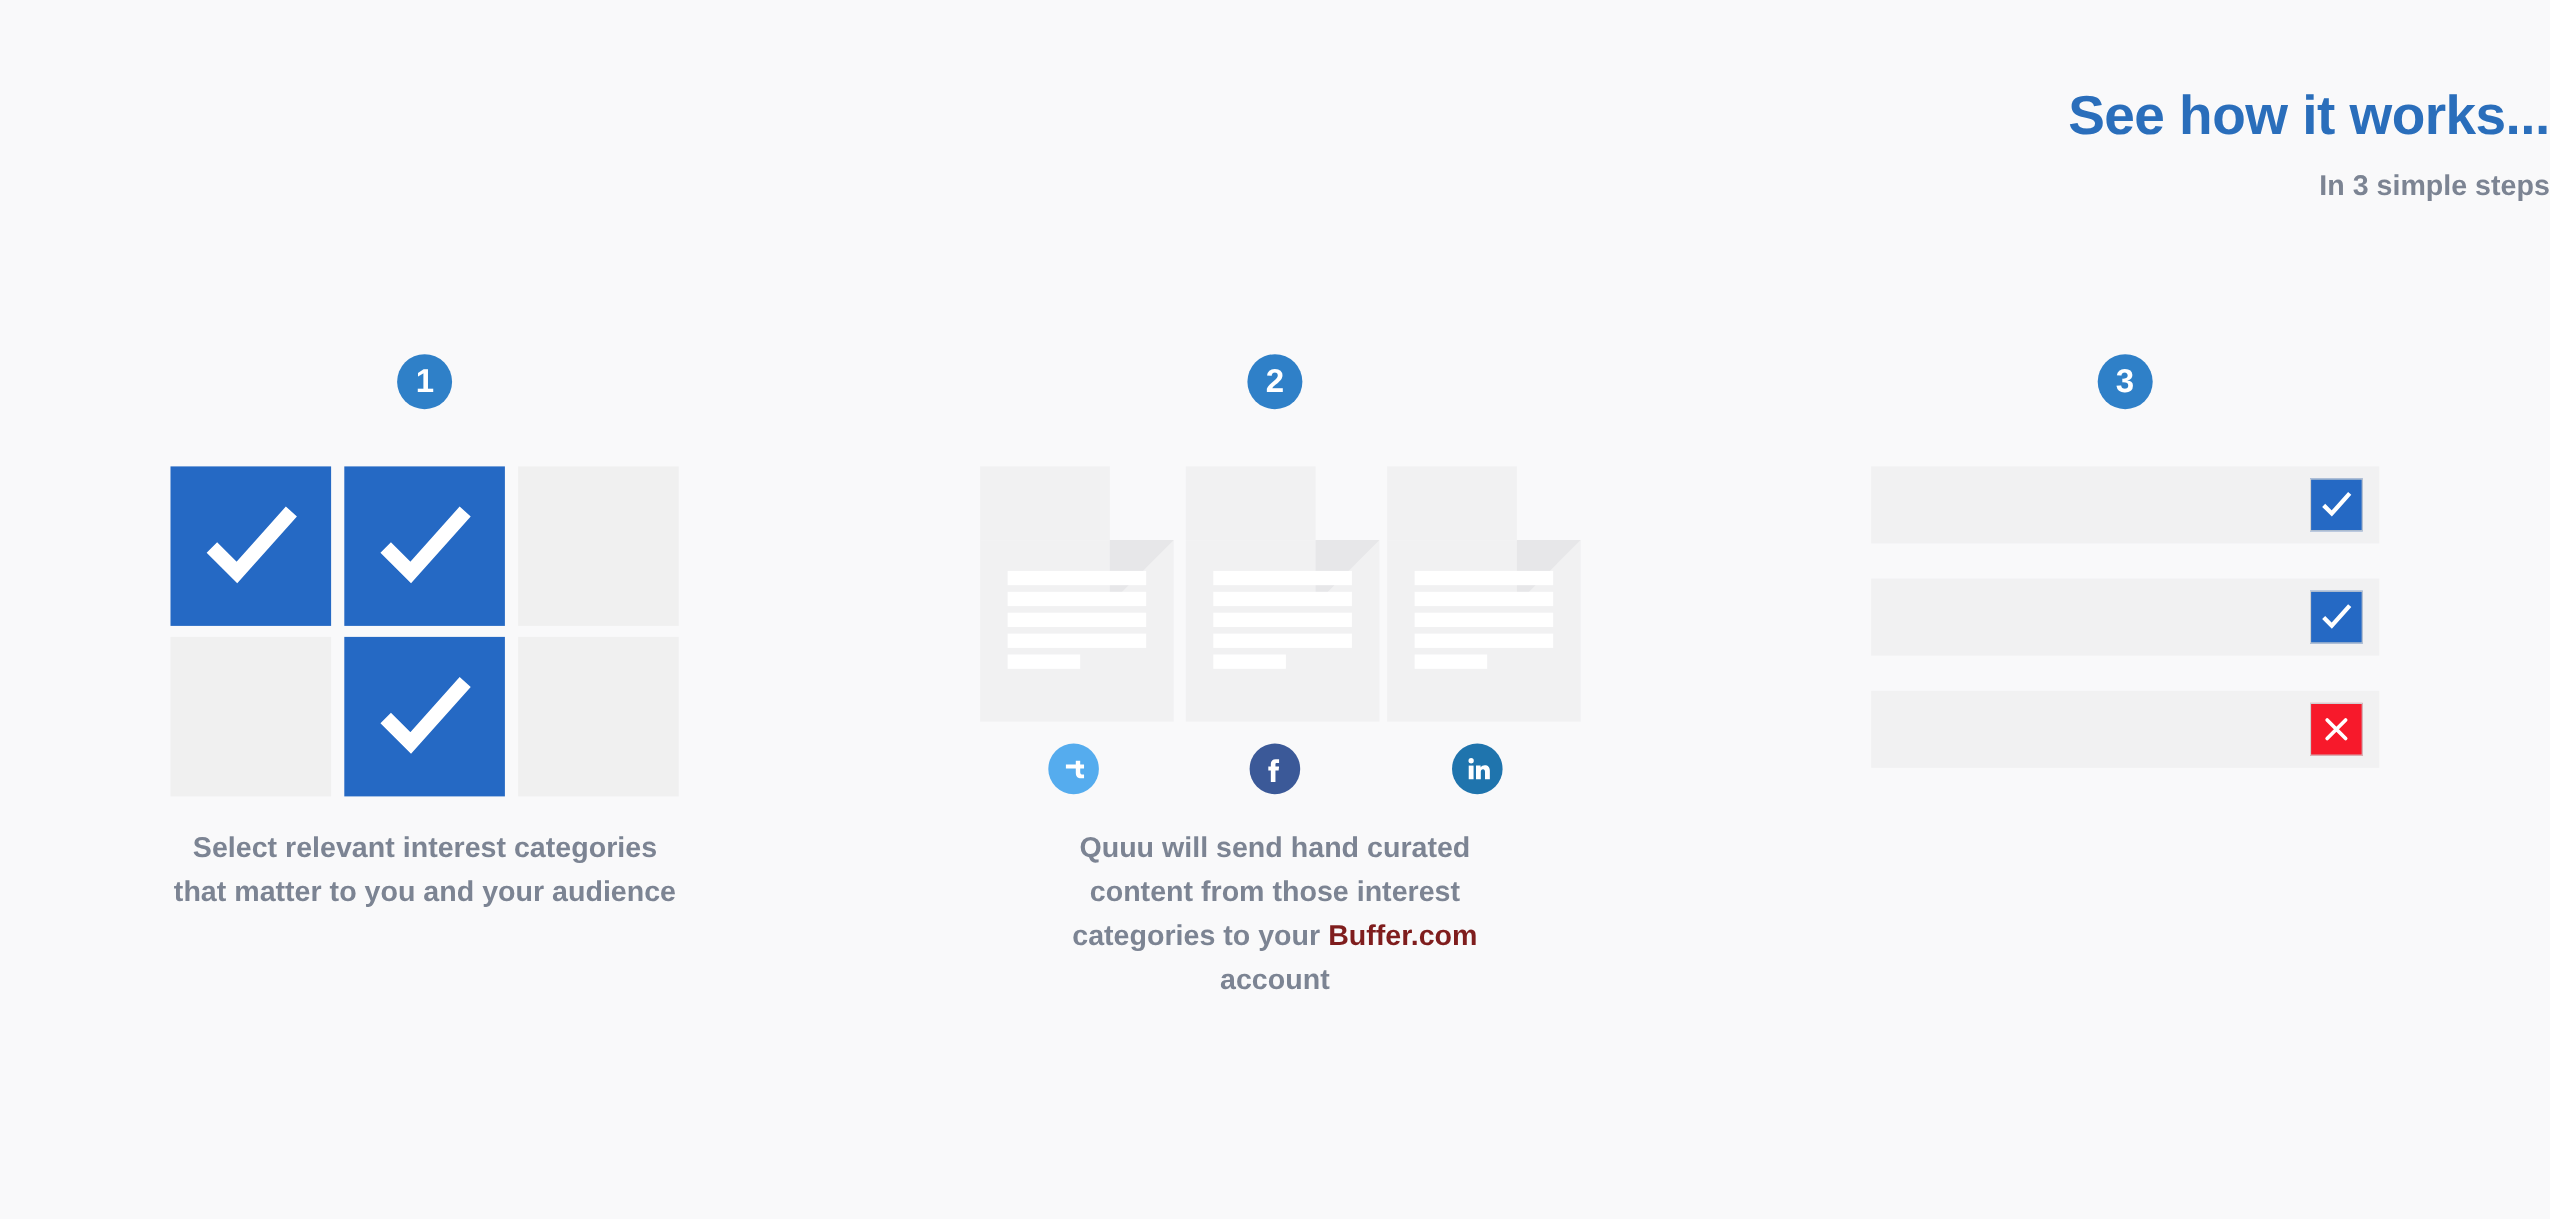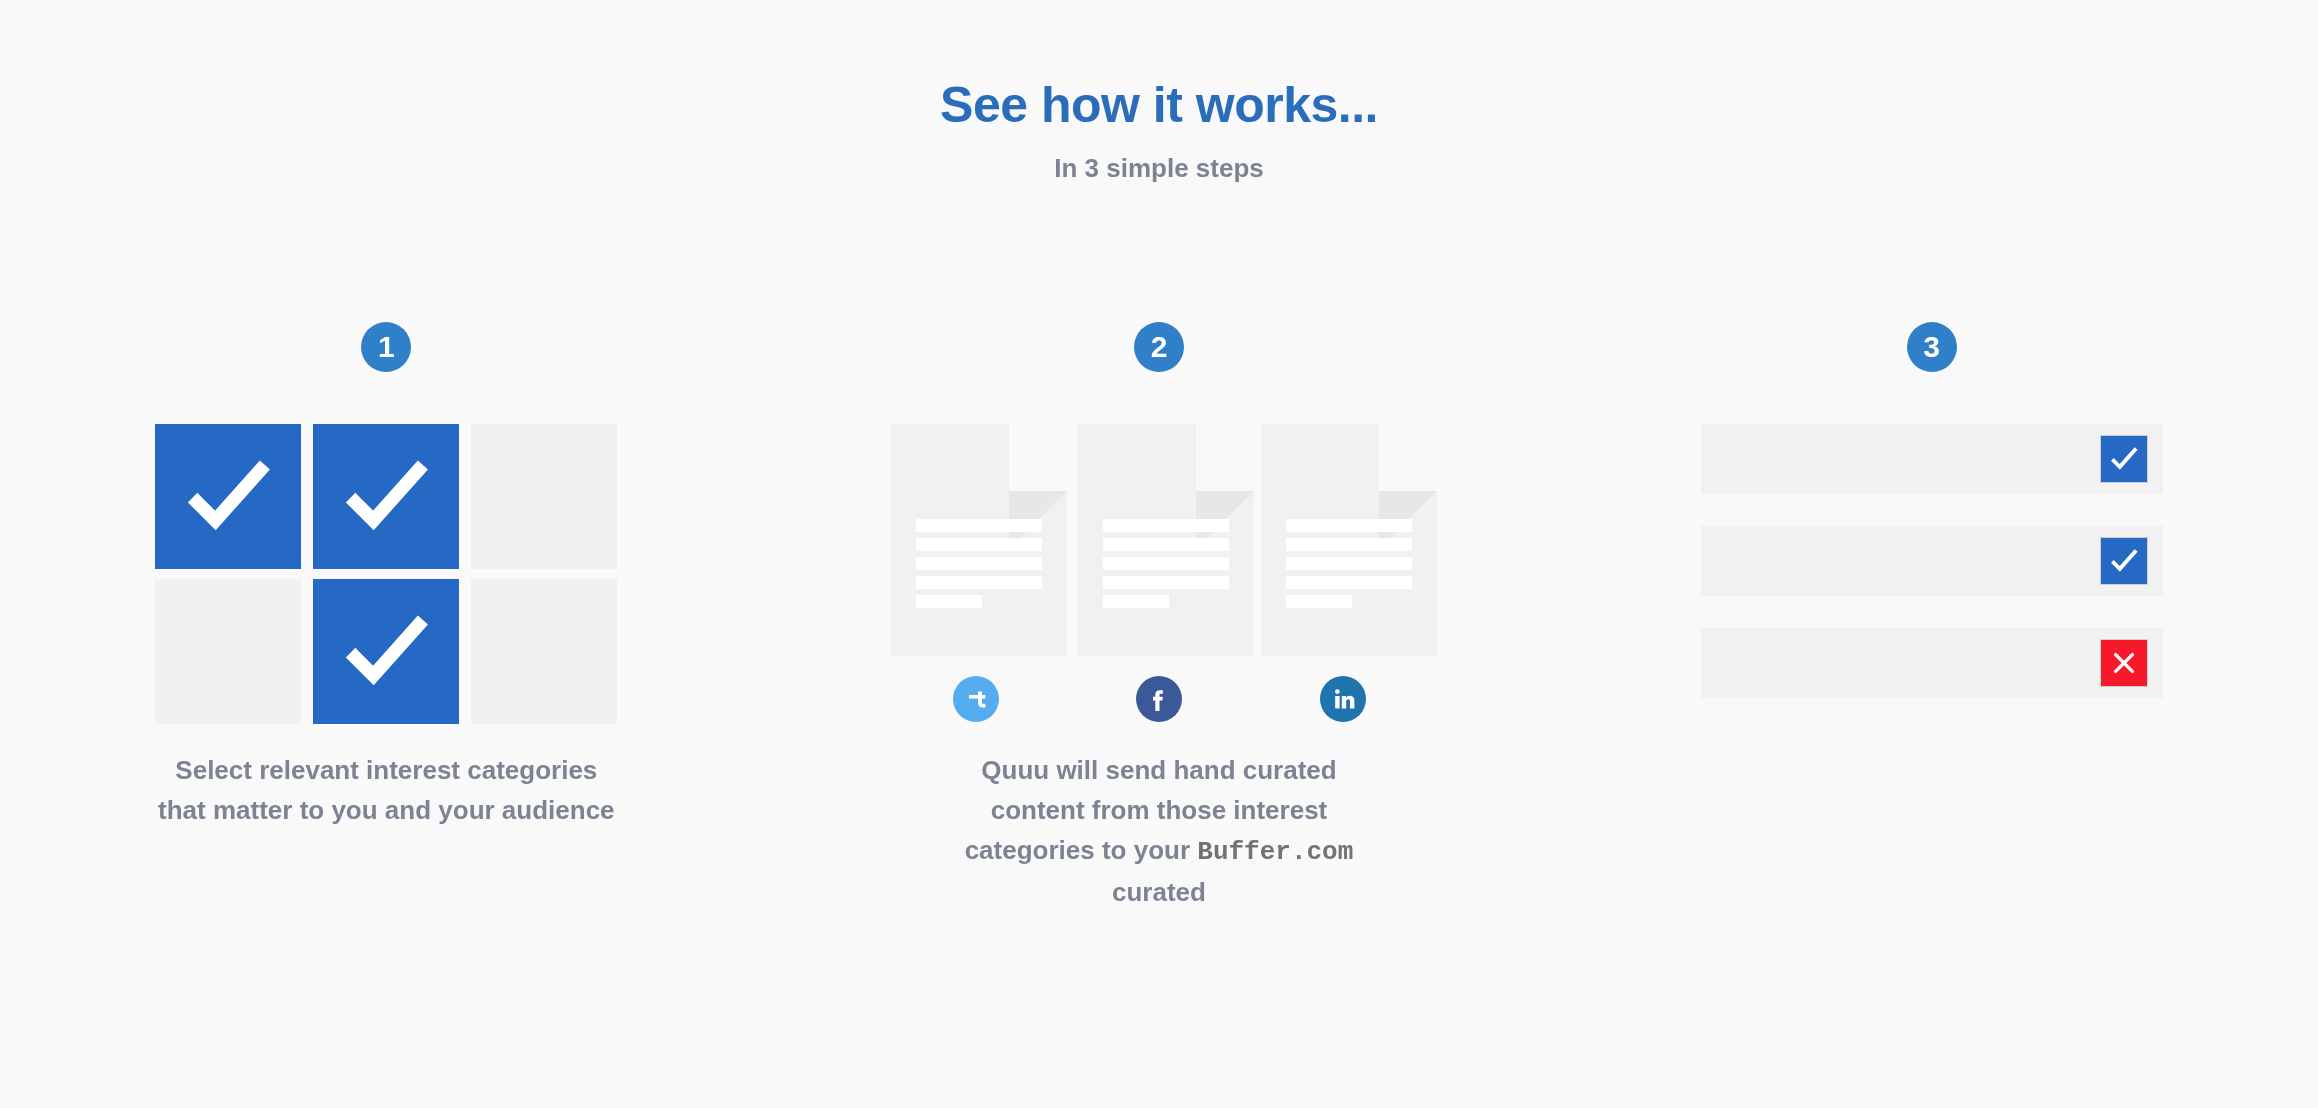--- a/index.html
+++ b/index.html
@@ -18,21 +18,21 @@
     width: 2318px;
     height: 1108px;
   }
 
   
   .header {
     position: absolute;
     top: 78px;
     left: 0;
     width: 2318px;
-    text-align: center;
+    text-align: right;
   }
   .header-title {
     font-size: 50px;
     font-weight: bold;
     color: #2a6ebb;
     letter-spacing: -0.5px;
     line-height: 1.1;
   }
   .header-subtitle {
     margin-top: 20px;
@@ -76,22 +76,21 @@
   }
   .caption {
     margin-top: 28px;
     font-size: 26px;
     line-height: 40px;
     font-weight: bold;
     color: #7c8493;
     text-align: center;
   }
   .caption .link {
-    color: #737373;
-    font-family: Liberation Mono, monospace;
+    color: #7f1d1d;
   }
 
   
   .tile-grid {
     width: 462px;
     display: grid;
     grid-template-columns: repeat(3, 146px);
     grid-template-rows: repeat(2, 145px);
     gap: 10px 12px;
   }
@@ -326,21 +325,21 @@
                 <circle cx="7.4" cy="5.6" r="2.4" fill="#ffffff"></circle>
                 <rect x="5.2" y="10" width="4.4" height="12.4" fill="#ffffff"></rect>
                 <path d="M11.8 10 h4.2 v1.7 c0.8-1.2 2.2-2 3.9-2 c2.8 0 4.5 1.8 4.5 5 v7.7 h-4.4 v-6.9 c0-1.4-0.6-2.2-1.8-2.2 c-1.3 0-2 0.9-2 2.2 v6.9 h-4.4 Z" fill="#ffffff"></path>
               </svg>
             </div>
           </div>
         </div>
       </div>
 
       <div class="caption" style="width:430px;">
-        <span>Quuu will send hand curated content from those interest categories to your </span><span class="link">Buffer.com</span><span> curated</span>
+        <span>Quuu will send hand curated content from those interest categories to your </span><span class="link">Buffer.com</span><span> account</span>
       </div>
     </div>
 
     <div class="step">
       <div class="badge">3</div>
 
       <div class="visual" style="height:272px;">
         <div class="rows">
 
           <div class="row">

